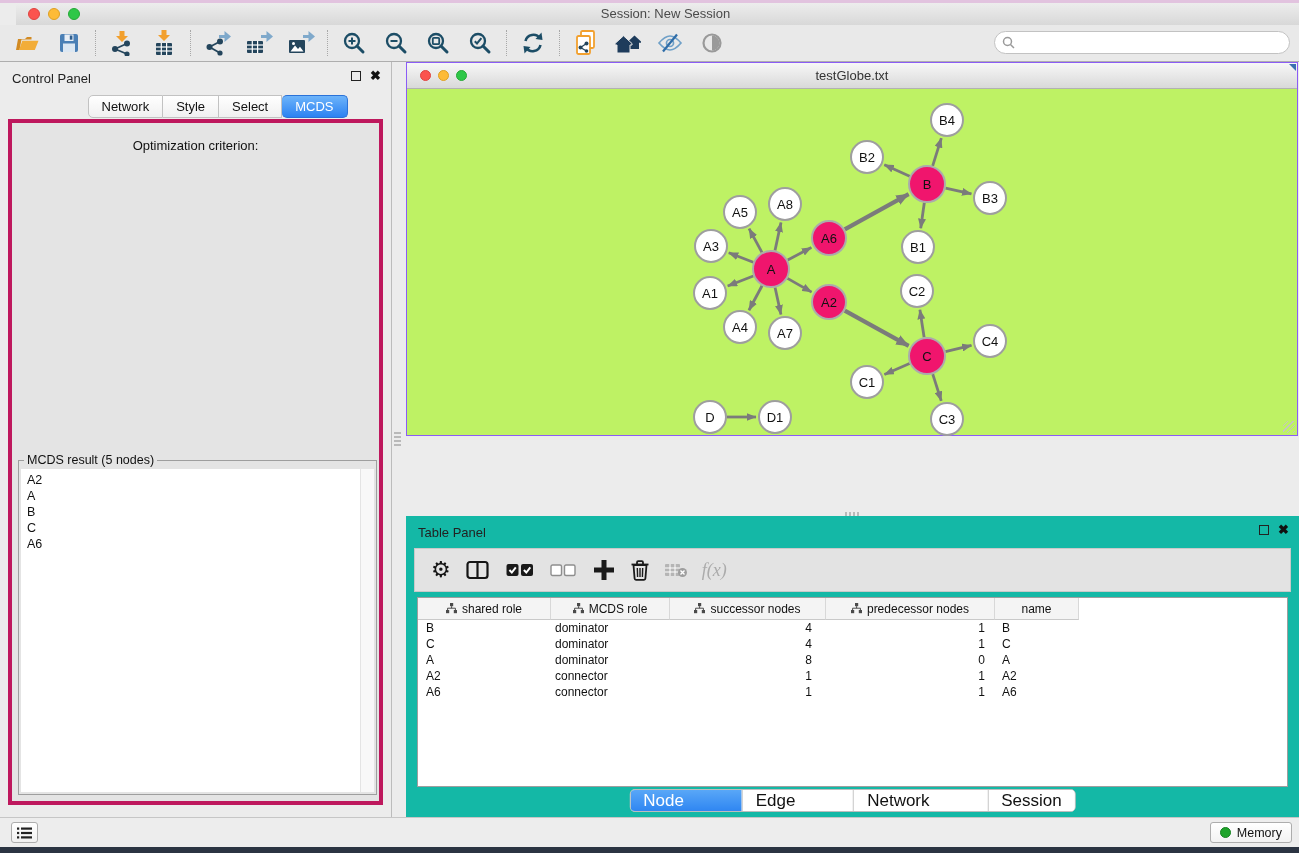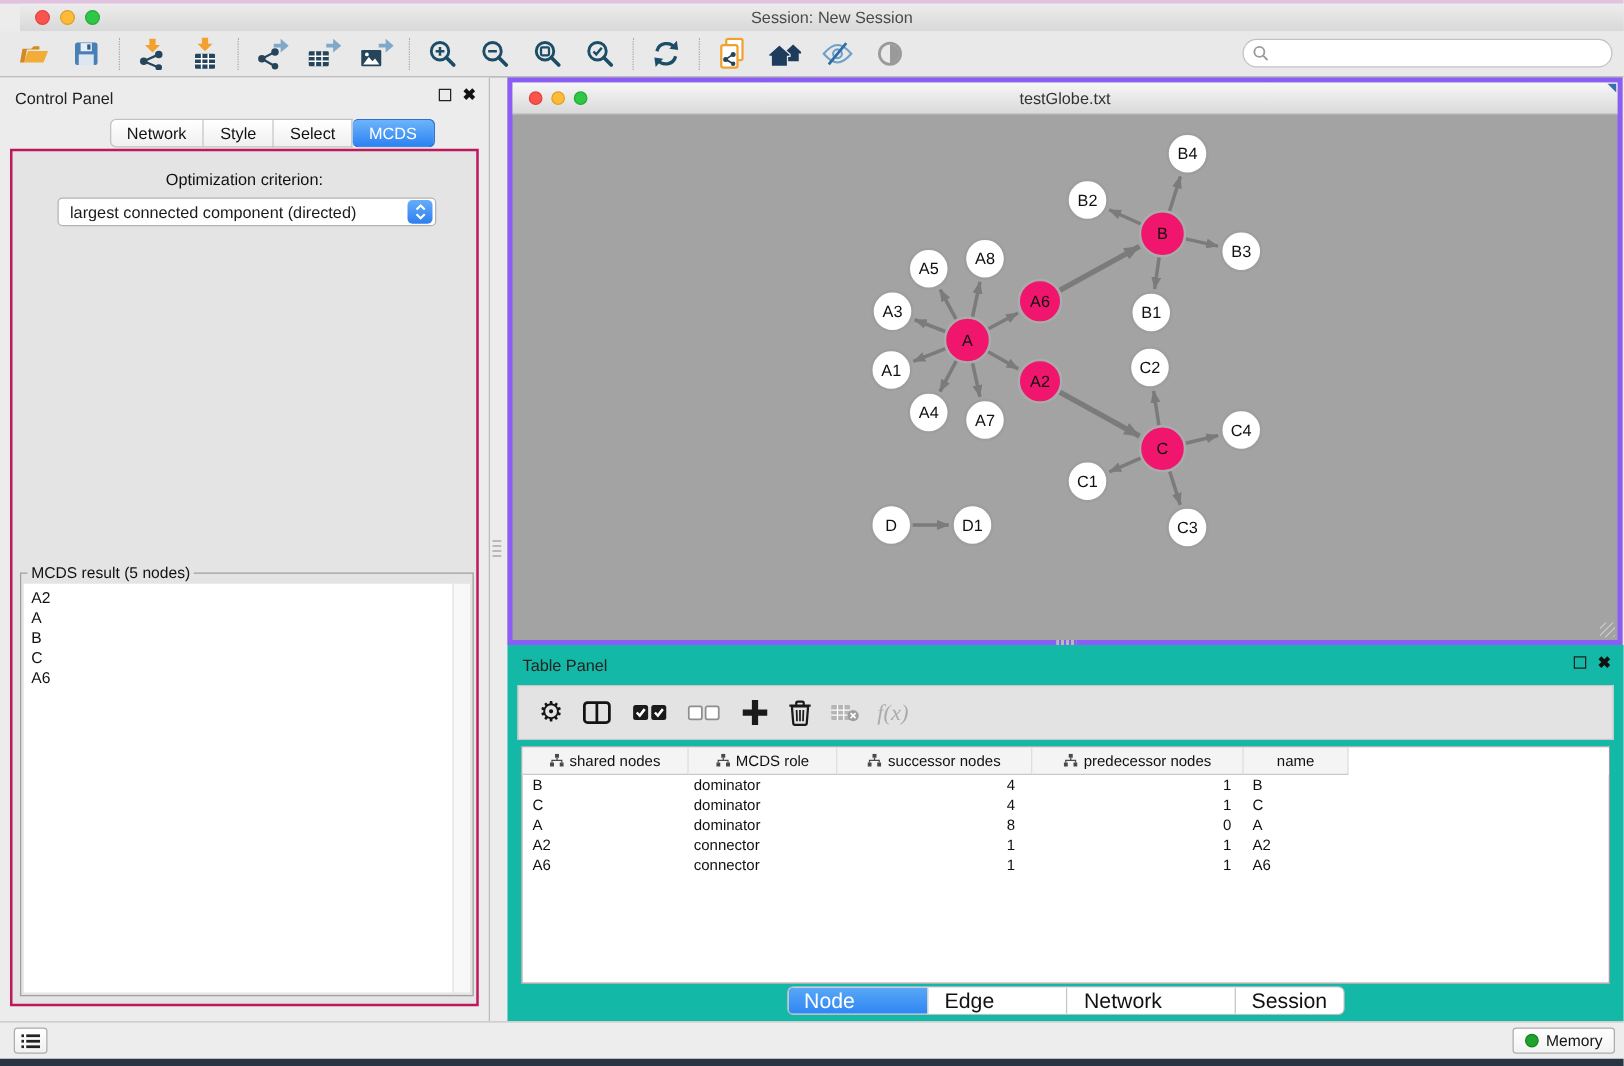--- a/index.html
+++ b/index.html
@@ -36,40 +36,40 @@
   .close-icon { font-size:13px; font-weight:bold; color:#111; line-height:10px; }
 
   .cp-tabs { position:absolute; top:33px; left:50%; transform:translateX(-50%); display:flex; z-index:2;padding-left:44px; }
   .cp-tab { padding:3px 13px; font-size:13px; background:linear-gradient(#ffffff,#f0f0f0);
             border:1px solid #c2c2c2; border-left:none; color:#111; }
   .cp-tab:first-child { border-left:1px solid #c2c2c2; border-radius:5px 0 0 5px; }
   .cp-tab:last-child { border-radius:0 5px 5px 0; }
   .cp-tab.active { background:linear-gradient(#6db4fa,#2c82f2); color:#fff; border-color:#2a72d8; border-radius:5px; }
 
   .cp-content { position:absolute; left:8px; top:57px; right:8px; bottom:12px;
-                background:#e4e4e4; border:2px solid #be185d; }
+                background:#e4e4e4; border:4px solid #be185d; }
   .opt-label { position:absolute; top:15px; width:100%; text-align:center; font-size:13px; color:#111; }
   .criterion-select { position:absolute; top:37px; left:36px; right:32px; height:23px; background:#fff;
                       border:1px solid #b3b3b3; border-radius:4px; display:flex; align-items:center; }
   .criterion-select .val { flex:1; font-size:13px; padding-left:9px; white-space:nowrap; overflow:hidden; }
   .stepper { width:20px; height:19px; margin-right:2px; border-radius:4px;
              background:linear-gradient(#66aef9,#2d7ef0); display:flex; align-items:center; justify-content:center; }
   .cp-buttons { position:absolute; top:71px; width:100%; display:flex; justify-content:center; gap:16px; }
   .btn { height:22px; padding:0 16px; font-size:13px; color:#111; background:linear-gradient(#ffffff,#f1f1f1);
          border:1px solid #b9b9b9; border-radius:4px; line-height:20px; }
 
   .result-group { position:absolute; left:6px; right:2px; top:337px; bottom:6px; border:1px solid #9e9e9e; }
   .result-legend { position:absolute; top:-8px; left:5px; background:#e4e4e4; padding:0 3px; font-size:12.5px; color:#111; }
   .result-inner { position:absolute; left:2px; right:16px; top:8px; bottom:2px; background:#fff; padding:3px 6px; overflow:hidden; }
   .result-scroll { position:absolute; right:2px; top:8px; bottom:2px; width:14px; background:#f8f8f8; border-left:1px solid #e4e4e4; }
   .result-item { font-size:12.5px; line-height:16px; color:#111; }
 
   
-  .network-window { position:absolute; left:406px; top:62px; width:892px; height:454px;
-                    background:#a3a3a3; border:4px solid #8b5cf6; }
+  .network-window { position:absolute; left:406px; top:62px; width:892px; height:374px;
+                    background:#bef264; border:1px solid #8b5cf6; }
   .nw-titlebar { position:relative; height:26px; background:linear-gradient(#f7f7f7,#d9d9d9);
                  border-bottom:1px solid #b2b2b2; }
   .nw-titlebar .title { text-align:center; font-size:13px; line-height:26px; color:#333; }
   .nw-lights { position:absolute; left:13px; top:7px; display:flex; gap:7px; }
   .nw-lights .light { width:11px; height:11px; }
   .nw-corner-tri { position:absolute; right:1px; top:1px; width:0; height:0;
                    border-top:7px solid #3a6fb0; border-left:7px solid transparent; }
   .nw-canvas { position:absolute; left:0; top:26px; right:0; bottom:0; }
   .nw-grip { position:absolute; right:2px; bottom:2px; width:12px; height:12px;
              background:repeating-linear-gradient(135deg, transparent 0 3px, #c4c4c4 3px 4px); }
@@ -299,29 +299,20 @@
     </span>
   </div>
   <div class="cp-tabs">
       <div class="cp-tab">Network</div>
       <div class="cp-tab">Style</div>
       <div class="cp-tab">Select</div>
       <div class="cp-tab active">MCDS</div>
     </div>
   <div class="cp-content">
     <div class="opt-label">Optimization criterion:</div>
-    <div class="criterion-select">
-      <span class="val">largest connected component (directed)</span>
-      <span class="stepper">
-        <svg width="9" height="13" viewBox="0 0 9 13">
-            <path d="M1.2 4.6 L4.5 1.4 L7.8 4.6" fill="none" stroke="#fff" stroke-width="1.7"></path>
-            <path d="M1.2 8.4 L4.5 11.6 L7.8 8.4" fill="none" stroke="#fff" stroke-width="1.7"></path>
-          </svg>
-      </span>
-    </div>
     <div class="result-group">
       <span class="result-legend">MCDS result (5 nodes)</span>
       <div class="result-inner">
           <div class="result-item">A2</div>
           <div class="result-item">A</div>
           <div class="result-item">B</div>
           <div class="result-item">C</div>
           <div class="result-item">A6</div>
         </div>
       <div class="result-scroll"></div>
@@ -541,21 +532,21 @@
           <span style="display: inline-flex;">
             <svg width="11" height="11" viewBox="0 0 11 11">
               <g fill="#4a4a4a">
                 <rect x="4" y="0" width="3.2" height="3.2"></rect>
                 <rect x="0" y="7" width="3.2" height="3.2"></rect>
                 <rect x="7.8" y="7" width="3.2" height="3.2"></rect>
               </g>
               <path d="M5.6 3.2 V5.2 M1.6 7 V5.2 H9.4 V7" fill="none" stroke="#4a4a4a"></path>
             </svg>
           </span>
-          <span>shared nodes</span>
+          <span>shared role</span>
         </div>
         <div class="th">
           <span style="display: inline-flex;">
             <svg width="11" height="11" viewBox="0 0 11 11">
               <g fill="#4a4a4a">
                 <rect x="4" y="0" width="3.2" height="3.2"></rect>
                 <rect x="0" y="7" width="3.2" height="3.2"></rect>
                 <rect x="7.8" y="7" width="3.2" height="3.2"></rect>
               </g>
               <path d="M5.6 3.2 V5.2 M1.6 7 V5.2 H9.4 V7" fill="none" stroke="#4a4a4a"></path>

